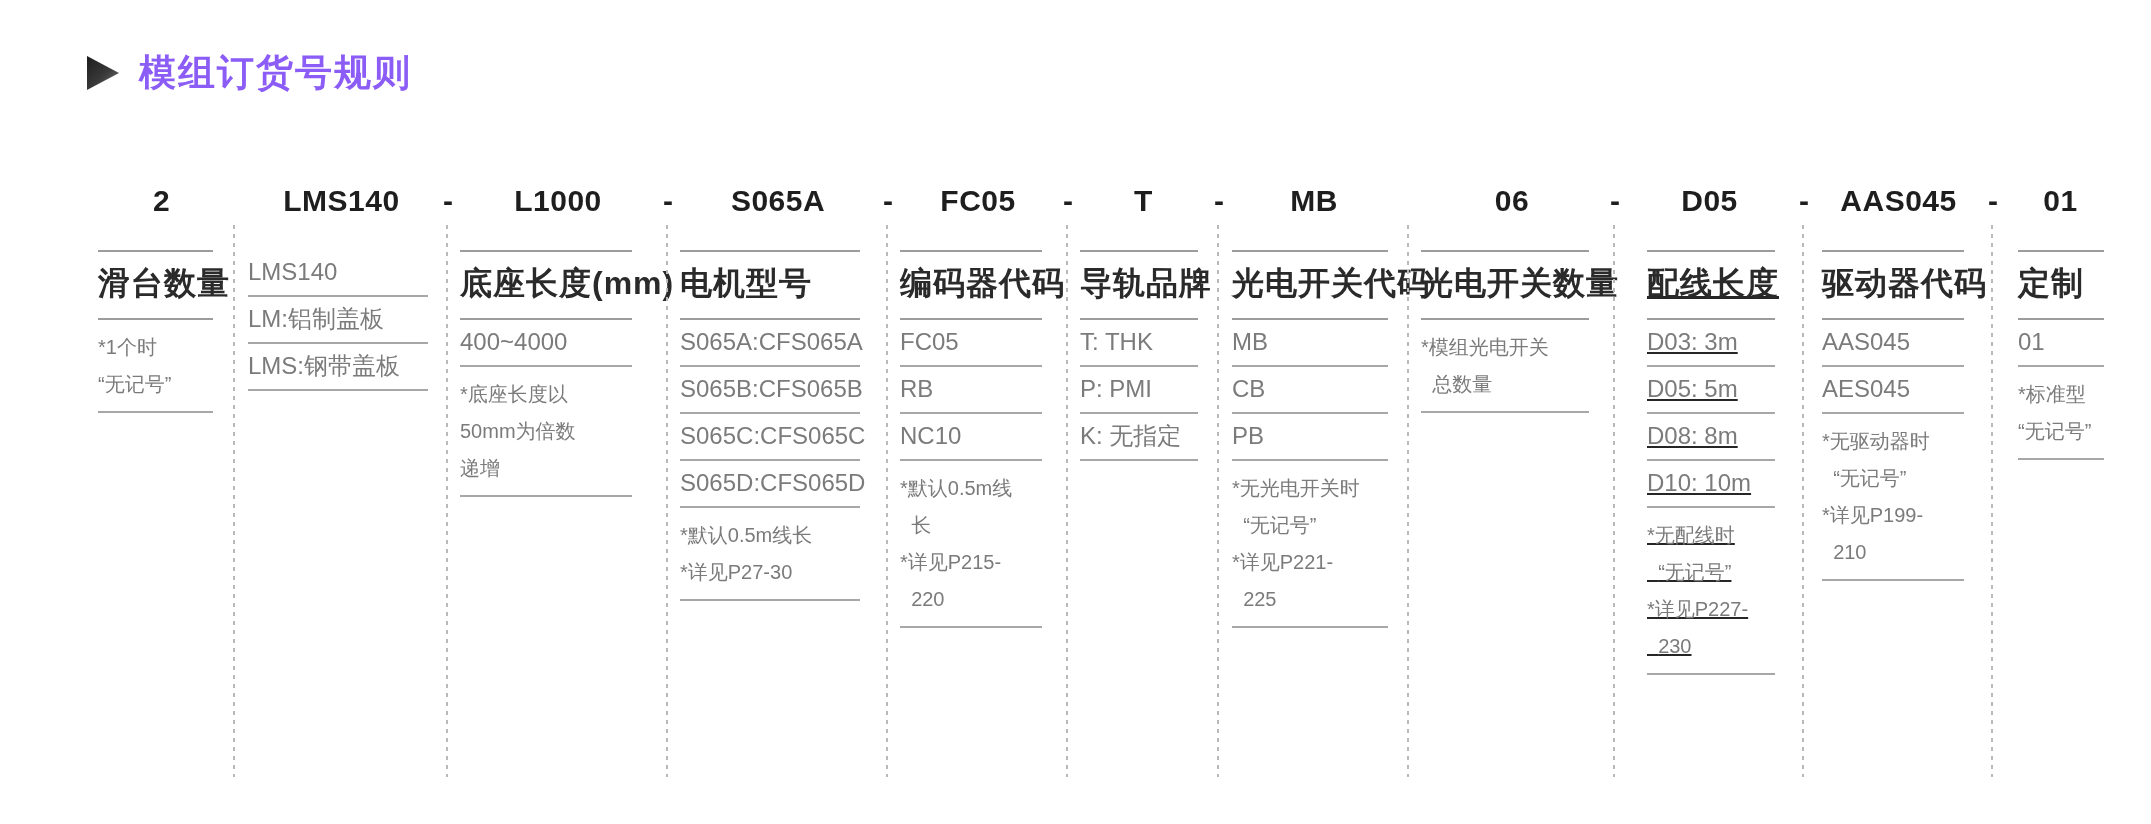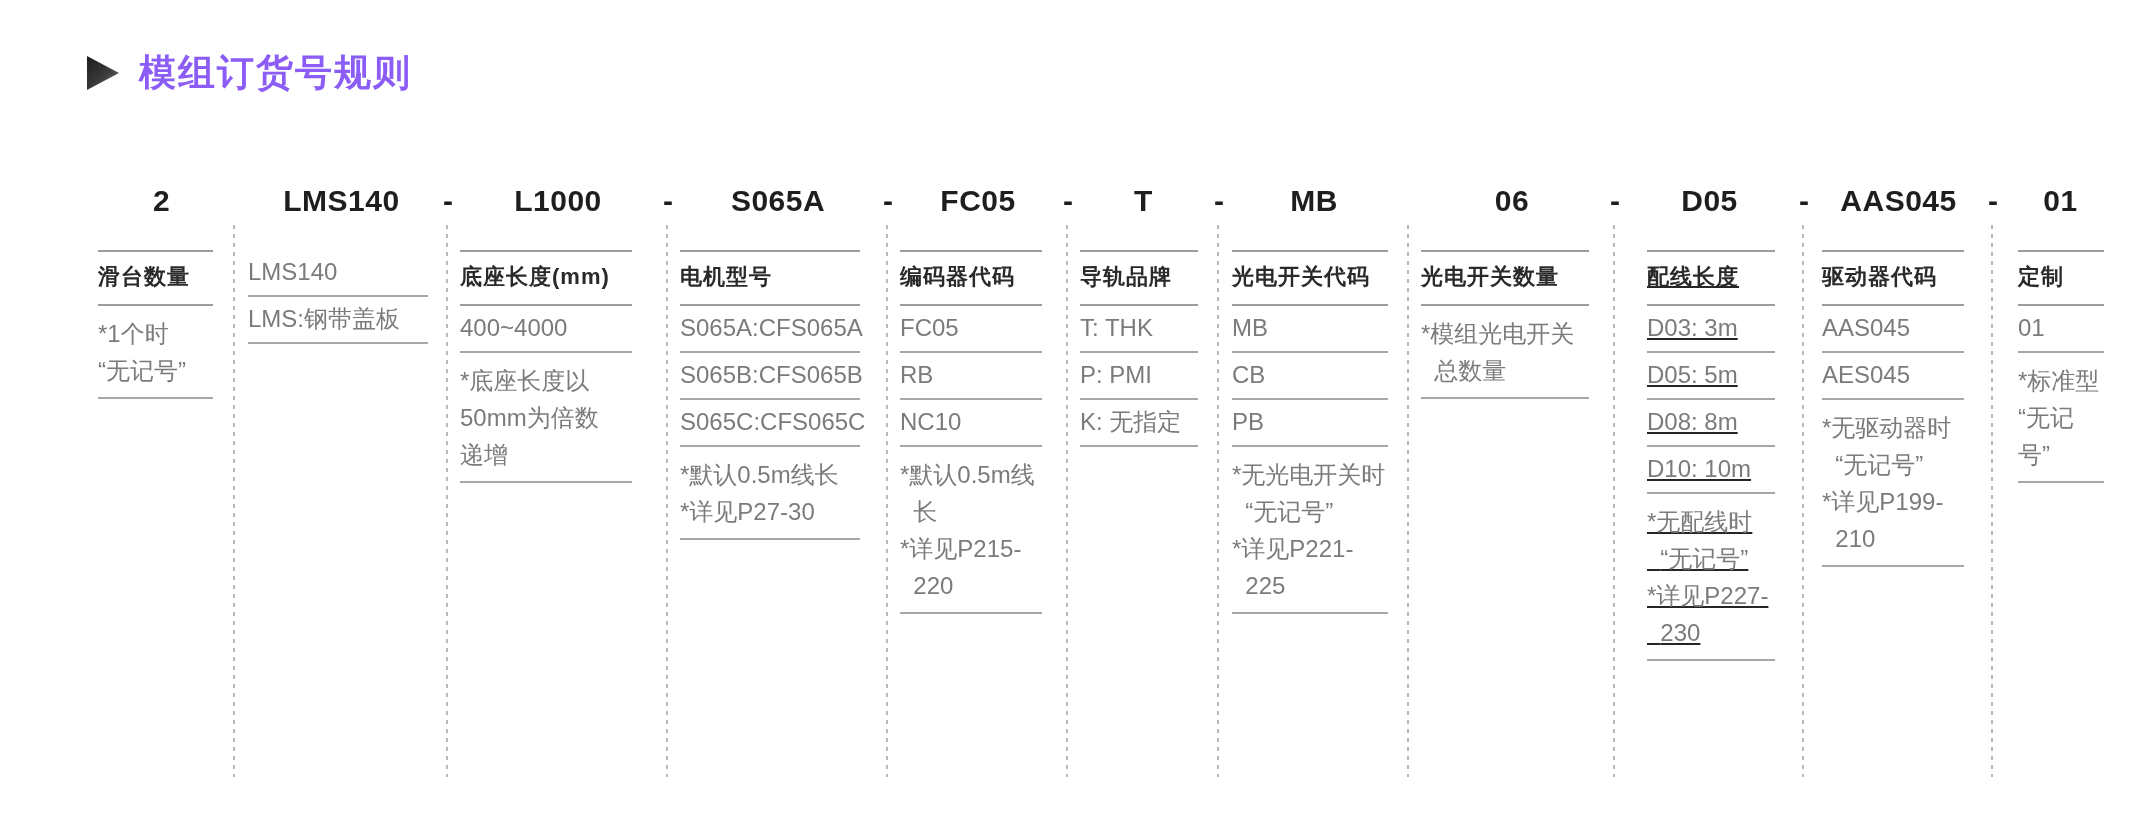--- a/index.html
+++ b/index.html
@@ -34,30 +34,30 @@
     font-size:30px; font-weight:700; color:#1e1e1e; text-align:center;
     line-height:36px; letter-spacing:0.5px;
   }
   .dash {
     position:absolute; top:0; right:0; transform:translateX(50%);
     font-size:30px; font-weight:700; color:#1e1e1e; line-height:36px;
   }
 
   .col-content { margin-top:31px; }
   .col-header {
-    font-size:22px; font-weight:700; color:#2a2a2a;
+    font-size:32px; font-weight:700; color:#2a2a2a;
     border-top:2px solid #9c9c9c; border-bottom:2px solid #9c9c9c;
     padding:10px 0 12px; letter-spacing:1px; white-space:nowrap;
   }
   .item {
     font-size:24px; color:#7b7b7b; line-height:36px; padding:4px 0 5px;
     border-bottom:2px solid #a7a7a7; white-space:nowrap;
   }
   .note {
-    font-size:24px; color:#7b7b7b; line-height:37px; padding:9px 0 8px;
+    font-size:20px; color:#7b7b7b; line-height:37px; padding:9px 0 8px;
     border-bottom:2px solid #a7a7a7; white-space:pre-wrap;
   }
 
   
   .c1  { left:88px;   width:147px; } .c1  .col-content { margin-left:10px; width:115px; }
   .c2  { left:235px;  width:213px; } .c2  .col-content { margin-left:13px; width:180px; }
   .c3  { left:448px;  width:220px; } .c3  .col-content { margin-left:12px; width:172px; }
   .c4  { left:668px;  width:220px; } .c4  .col-content { margin-left:12px; width:180px; }
   .c5  { left:888px;  width:180px; } .c5  .col-content { margin-left:12px; width:142px; }
   .c6  { left:1068px; width:151px; } .c6  .col-content { margin-left:12px; width:118px; }
@@ -88,20 +88,21 @@
 “无记号”</div>
       </div>
     </div>
 
     <div class="col c2">
       <div class="code">LMS140</div>
       <span class="dash">-</span>
       <div class="col-content">
         <div class="items">
             <div class="item">LMS140</div>
+            <div class="item">LM:铝制盖板</div>
             <div class="item">LMS:钢带盖板</div>
           </div>
       </div>
     </div>
 
     <div class="col c3">
       <div class="code">L1000</div>
       <span class="dash">-</span>
       <div class="col-content">
         <div class="col-header">底座长度(mm)</div>
@@ -116,20 +117,21 @@
 
     <div class="col c4">
       <div class="code">S065A</div>
       <span class="dash">-</span>
       <div class="col-content">
         <div class="col-header">电机型号</div>
         <div class="items">
             <div class="item">S065A:CFS065A</div>
             <div class="item">S065B:CFS065B</div>
             <div class="item">S065C:CFS065C</div>
+            <div class="item">S065D:CFS065D</div>
           </div>
         <div class="note">*默认0.5m线长
 *详见P27-30</div>
       </div>
     </div>
 
     <div class="col c5">
       <div class="code">FC05</div>
       <span class="dash">-</span>
       <div class="col-content">

